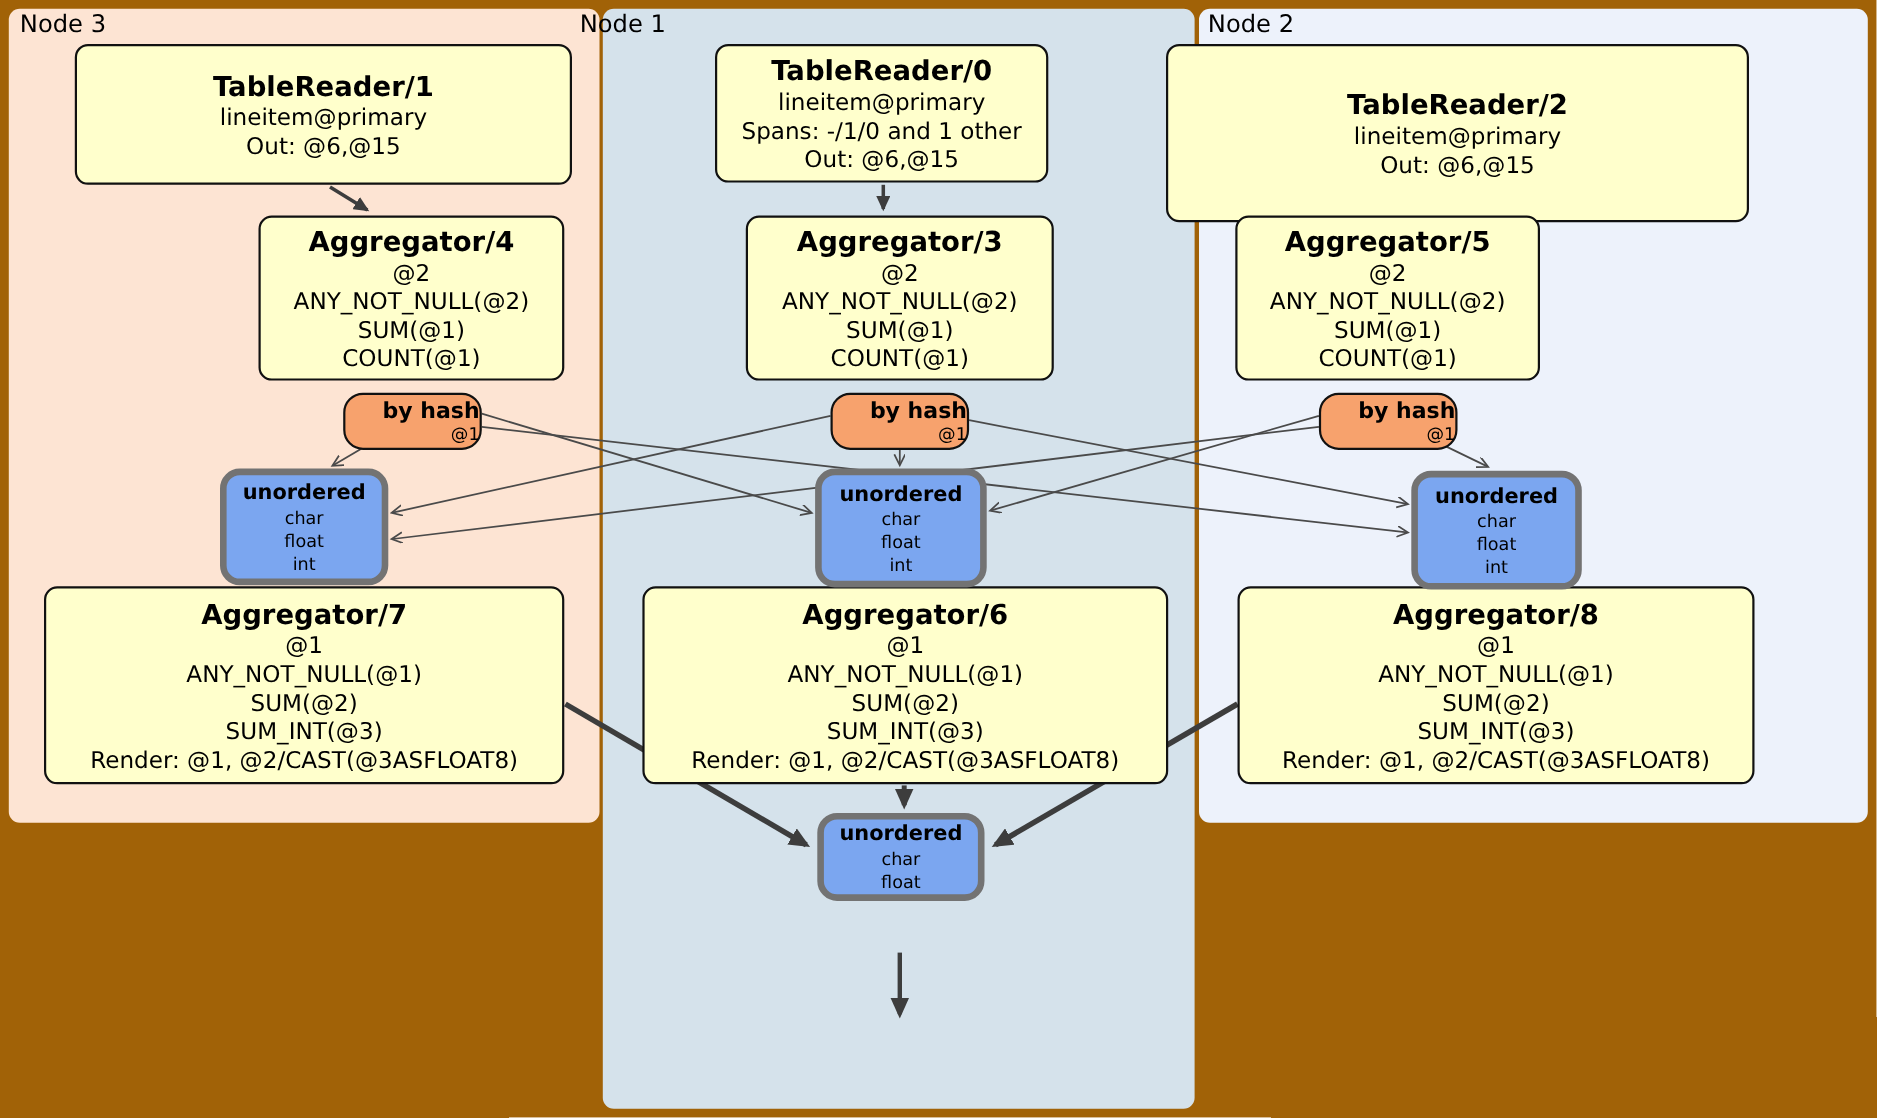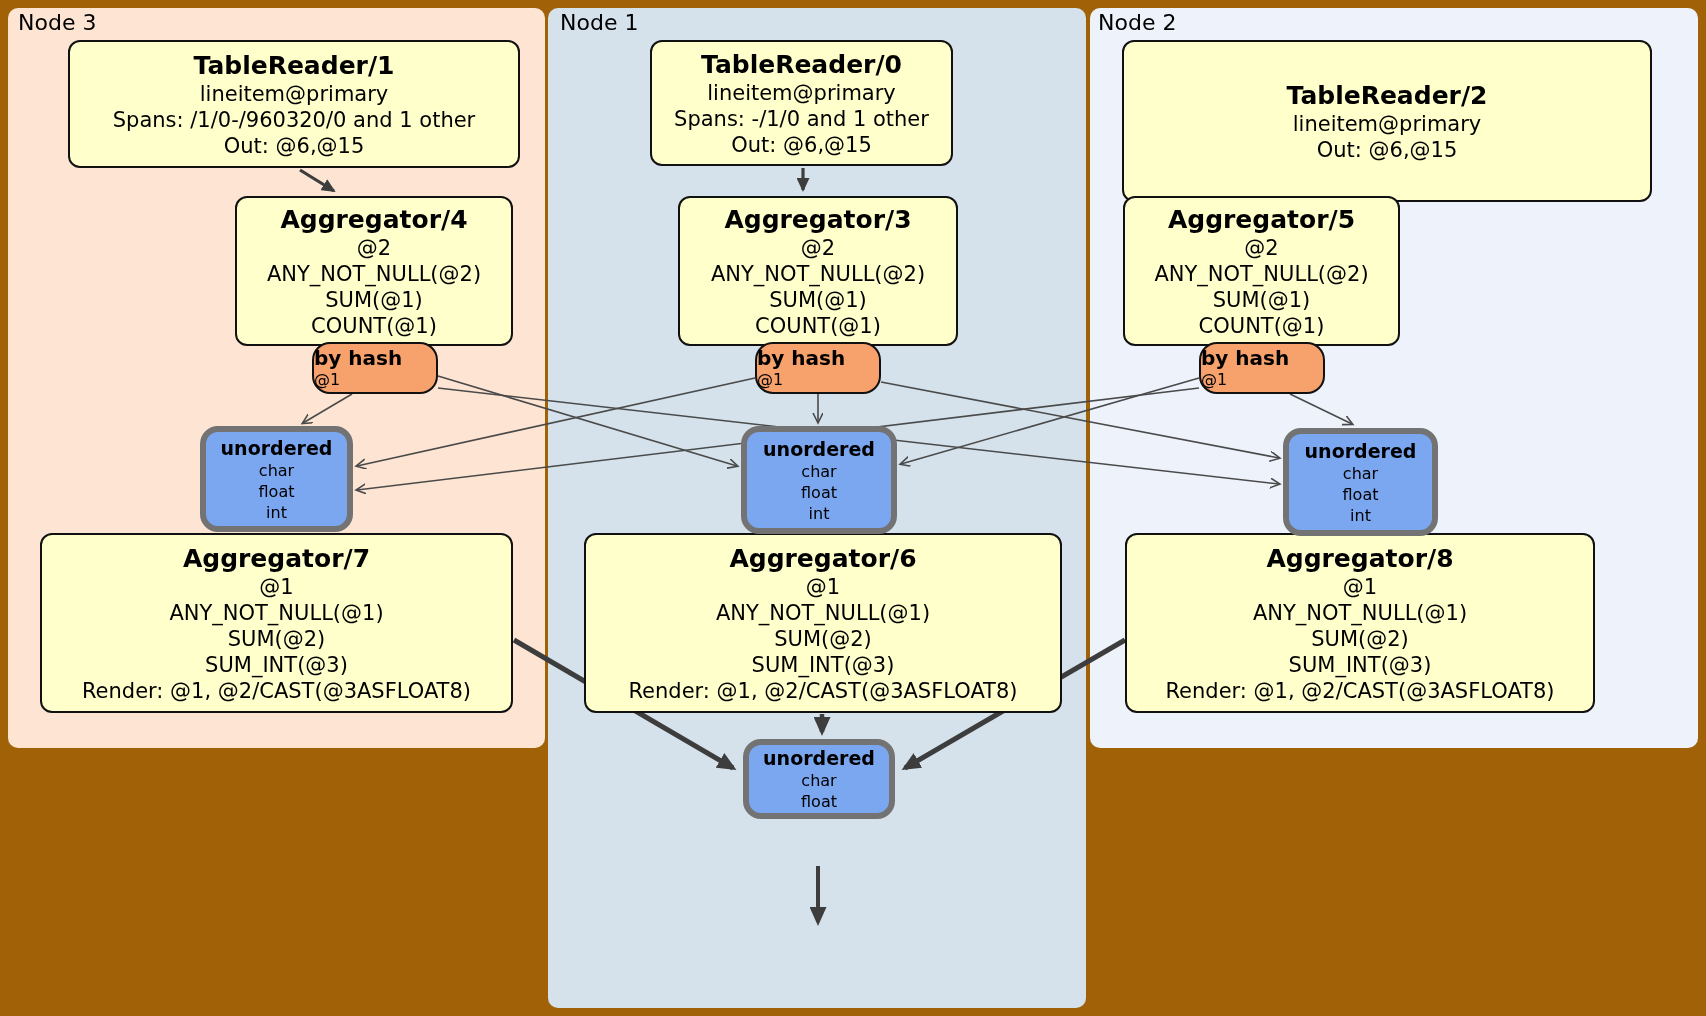--- a/index.html
+++ b/index.html
@@ -11,42 +11,42 @@
 
   .edges{position:absolute;left:0;top:0;z-index:2;}
 
   .proc{position:absolute;background:#ffffcc;border:2px solid #111;border-radius:12px;z-index:3;
         display:flex;flex-direction:column;justify-content:center;align-items:center;text-align:center;
         box-sizing:border-box;padding:2px 6px;}
   .ptitle{font-weight:bold;font-size:25px;line-height:31px;white-space:nowrap;}
   .pline{font-size:21px;line-height:26px;white-space:nowrap;}
 
   .router{position:absolute;background:#f7a26d;border:2px solid #111;border-radius:18px;z-index:4;
-          box-sizing:border-box;text-align:left;display:flex;flex-direction:column;justify-content:center;}
+          box-sizing:border-box;text-align:right;display:flex;flex-direction:column;justify-content:center;margin-top:15px;}
   .rtitle{font-weight:bold;font-size:20px;line-height:23px;}
   .rdetail{font-size:16px;line-height:19px;}
 
   .sync{position:absolute;background:#7ba6f0;border:6px solid #737373;border-radius:18px;z-index:4;
         box-sizing:border-box;text-align:center;display:flex;flex-direction:column;justify-content:center;}
   .stitle{font-weight:bold;font-size:19px;line-height:24px;}
   .sline{font-size:16px;line-height:21px;}
 
   .bigtitle{font-weight:bold;font-size:26px;line-height:30px;white-space:nowrap;}
 </style>
 </head>
 <body>
 
 <div class="canvas">
 
   <div class="region" style="left:8px;top:8px;width:537px;height:740px;background:#fde4d3"></div>
   <div class="region" style="left:548px;top:8px;width:538px;height:1000px;background:#d5e2eb"></div>
   <div class="region" style="left:1090px;top:8px;width:608px;height:740px;background:#edf2fb"></div>
 
   <div class="region-label" style="left:18px;top:10px">Node 3</div>
-  <div class="region-label" style="left:560px;top:10px">Node 1</div>
+  <div class="region-label" style="left:527px;top:10px">Node 1</div>
   <div class="region-label" style="left:1098px;top:10px">Node 2</div>
 
   <svg class="edges" width="1706" height="1016">
     <defs>
       <marker id="vee" markerWidth="12" markerHeight="11" refX="9" refY="5" orient="auto" markerUnits="userSpaceOnUse">
         <path d="M0,0 L10,5 L0,10" fill="none" stroke="#4a4a4a" stroke-width="1.6"></path>
       </marker>
       <marker id="tri" markerWidth="15" markerHeight="13" refX="12" refY="6.5" orient="auto" markerUnits="userSpaceOnUse">
         <path d="M0,0 L14,6.5 L0,13 z" fill="#3d3d3d"></path>
       </marker>
@@ -72,32 +72,31 @@
     <line x1="514" y1="640" x2="733" y2="768" stroke="#3d3d3d" stroke-width="5" marker-end="url(#tri-big)"></line>
     <line x1="822" y1="714" x2="822" y2="732" stroke="#3d3d3d" stroke-width="4.5" marker-end="url(#tri-big)"></line>
     <line x1="1125" y1="640" x2="905" y2="768" stroke="#3d3d3d" stroke-width="5" marker-end="url(#tri-big)"></line>
 
     <line x1="818" y1="866" x2="818" y2="922" stroke="#3d3d3d" stroke-width="4" marker-end="url(#tri-big)"></line>
   </svg>
 
   <div class="proc" style="left:68px;top:40px;width:452px;height:128px">
     <div class="ptitle">TableReader/1</div>
     <div class="pline">lineitem@primary</div>
-    <div class="pline">Spans: /1/0-/960320/0 and 1 other</div>
     <div class="pline">Out: @6,@15</div>
   </div>
 
   <div class="proc" style="left:650px;top:40px;width:303px;height:126px">
     <div class="ptitle">TableReader/0</div>
     <div class="pline">lineitem@primary</div>
     <div class="pline">Spans: -/1/0 and 1 other</div>
     <div class="pline">Out: @6,@15</div>
   </div>
 
-  <div class="proc" style="left:1122px;top:40px;width:530px;height:162px">
+  <div class="proc" style="left:1060px;top:40px;width:530px;height:162px">
     <div class="ptitle">TableReader/2</div>
     <div class="pline">lineitem@primary</div>
     <div class="pline">Out: @6,@15</div>
   </div>
 
   <div class="proc" style="left:235px;top:196px;width:278px;height:150px">
     <div class="ptitle">Aggregator/4</div>
     <div class="pline">@2</div>
     <div class="pline">ANY_NOT_NULL(@2)</div>
     <div class="pline">SUM(@1)</div>

